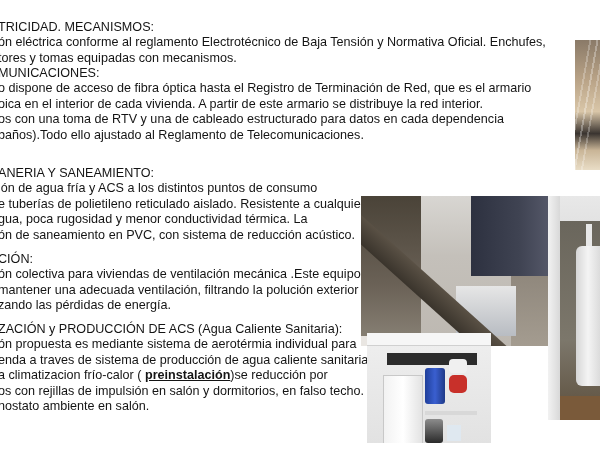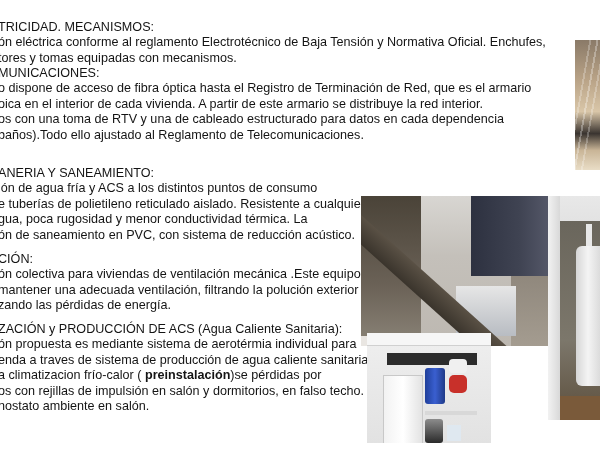--- a/index.html
+++ b/index.html
@@ -3,21 +3,21 @@
   <meta charset="utf-8">
   <style>
     html, body { margin:0; padding:0; }
     body {
       width:600px; height:460px; position:relative; overflow:hidden;
       background:#ffffff; color:#111111;
       font-family:"Liberation Sans", "DejaVu Sans", sans-serif;
     }
     .text-block { position:absolute; left:-2px; font-size:12.6px; line-height:15.4px; white-space:nowrap; color:#141414; }
     .text-block .line { display:block; }
-    .text-block b { font-weight:bold; }
+    .text-block b { font-weight:bold;text-decoration:underline; }
     .photo { position:absolute; overflow:hidden; }
 
     
     #photo-top-right {
       left:575px; top:40px; width:25px; height:130px;
       background:
         linear-gradient(100deg, transparent 0 30%, rgba(255,255,255,0.25) 30% 34%, transparent 34% 45%, rgba(255,255,255,0.3) 45% 49%, transparent 49% 60%, rgba(255,255,255,0.25) 60% 64%, transparent 64%),
         linear-gradient(180deg, #8a7a68 0%, #b8a286 30%, #d9c6a8 55%, #3a3430 72%, #c9b597 85%, #e9ddc6 100%);
     }
     
@@ -87,21 +87,21 @@
   <span class="line">CIÓN:</span>
   <span class="line">ón colectiva para viviendas de ventilación mecánica .Este equipo</span>
   <span class="line">mantener una adecuada ventilación, filtrando la polución exterior</span>
   <span class="line">zando las pérdidas de energía.</span>
 </div>
 
 <div class="text-block" style="top:322px;">
   <span class="line">ZACIÓN y PRODUCCIÓN DE ACS (Agua Caliente Sanitaria):</span>
   <span class="line">ón propuesta es mediante sistema de aerotérmia individual para</span>
   <span class="line">enda a traves de sistema de producción de agua caliente sanitaria</span>
-  <span class="line"><span>a climatizacion frío-calor ( </span><b>preinstalación</b><span>)se pérdidas por</span></span>
+  <span class="line"><span>a climatizacion frío-calor ( </span><b>preinstalación</b><span>)se reducción por</span></span>
   <span class="line">os con rejillas de impulsión en salón y dormitorios, en falso techo.</span>
   <span class="line">nostato ambiente en salón.</span>
 </div>
 
 <div id="photo-top-right" class="photo"></div>
 
 <div id="photo-ventilation" class="photo">
   <div class="wall-left"></div>
   <div class="wall-right"></div>
   <div class="duct"></div>

